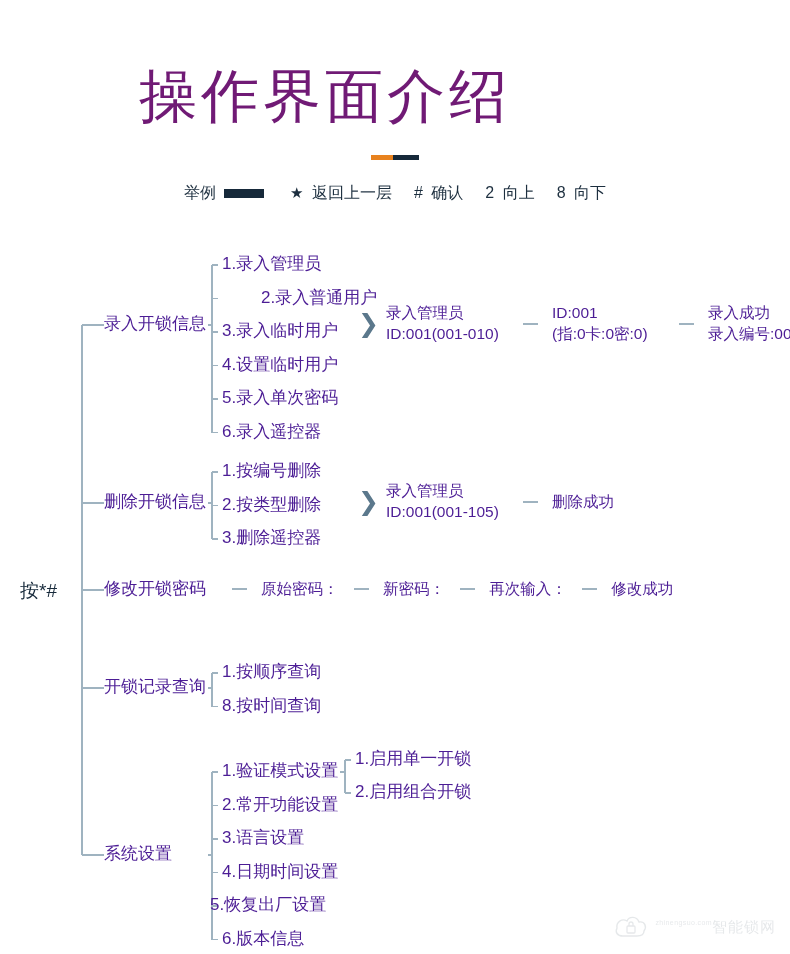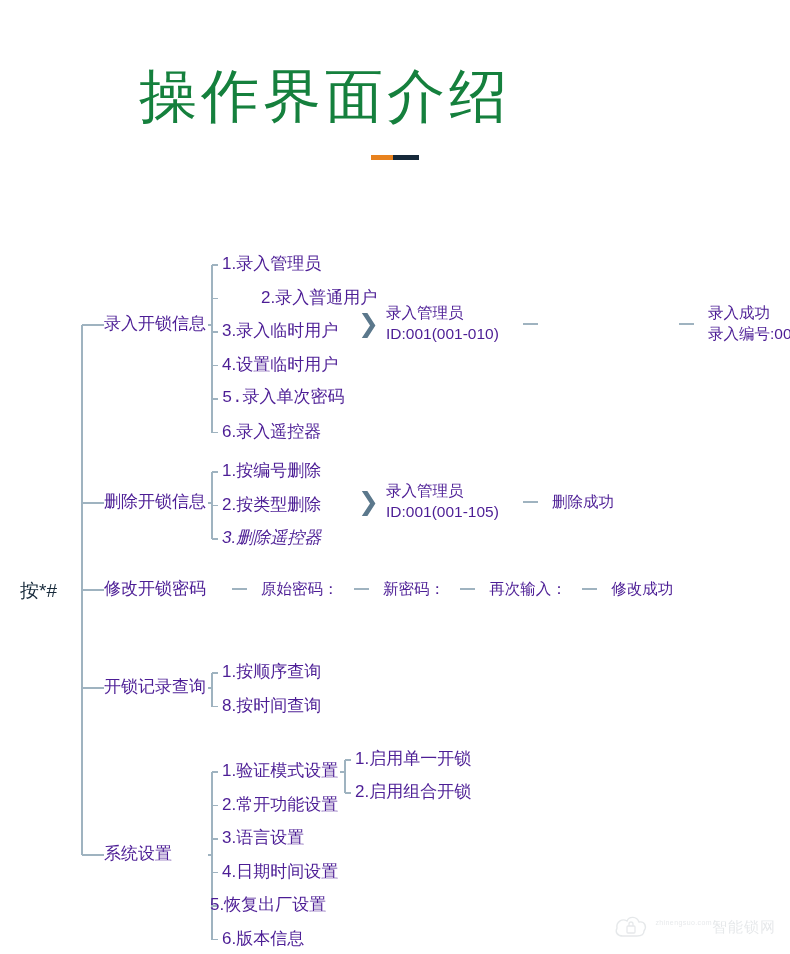--- a/index.html
+++ b/index.html
@@ -13,21 +13,21 @@
     overflow:hidden;
   }
   #stage{position:absolute;left:0;top:0;width:790px;height:954px;}
 
   
   .page-title{
     position:absolute;left:0;top:64px;width:650px;
     text-align:center;
     font-size:58px;
     letter-spacing:4px;
-    color:#15803d;
+    color:#701a75;
     font-weight:400;
     line-height:1.12;
   }
   .accent-rule{
     position:absolute;left:50%;top:155px;
     transform:translateX(-50%);
     width:48px;height:5px;
     display:flex;
   }
   .accent-rule .seg-a{flex:0 0 22px;background:#e8821e;}
@@ -100,20 +100,40 @@
 <body>
 
 <div id="stage">
 
   <div class="page-title">操作界面介绍</div>
   <div class="accent-rule">
     <div class="seg-a"></div>
     <div class="seg-b"></div>
   </div>
 
+  <div class="legend">
+    <span class="lg-label">举例</span>
+    <span class="lg-swatch"></span>
+    <span class="lg-item">
+      <span class="lg-star">★</span>
+      <span>返回上一层</span>
+    </span>
+    <span class="lg-item">
+      <span class="lg-key">#</span>
+      <span>确认</span>
+    </span>
+    <span class="lg-item">
+      <span class="lg-key">2</span>
+      <span>向上</span>
+    </span>
+    <span class="lg-item">
+      <span class="lg-key">8</span>
+      <span>向下</span>
+    </span>
+  </div>
 
   <svg id="tree-lines" width="790" height="954" style="position:absolute;left:0;top:0;">
       <line x1="82" y1="325" x2="82" y2="855" stroke="#9fb3c0" stroke-width="1.6" shape-rendering="crispEdges"></line>
       <line x1="82" y1="325" x2="104" y2="325" stroke="#9fb3c0" stroke-width="1.6" shape-rendering="crispEdges"></line>
       <line x1="208" y1="325" x2="212" y2="325" stroke="#9fb3c0" stroke-width="1.6" shape-rendering="crispEdges"></line>
       <line x1="212" y1="265" x2="212" y2="432.5" stroke="#9fb3c0" stroke-width="1.6" shape-rendering="crispEdges"></line>
       <line x1="212" y1="265" x2="218" y2="265" stroke="#9fb3c0" stroke-width="1.6" shape-rendering="crispEdges"></line>
       <line x1="212" y1="298.5" x2="218" y2="298.5" stroke="#9fb3c0" stroke-width="1.6" shape-rendering="crispEdges"></line>
       <line x1="212" y1="332" x2="218" y2="332" stroke="#9fb3c0" stroke-width="1.6" shape-rendering="crispEdges"></line>
       <line x1="212" y1="365.5" x2="218" y2="365.5" stroke="#9fb3c0" stroke-width="1.6" shape-rendering="crispEdges"></line>
@@ -145,37 +165,41 @@
       <line x1="345" y1="760" x2="351" y2="760" stroke="#9fb3c0" stroke-width="1.6" shape-rendering="crispEdges"></line>
       <line x1="345" y1="793" x2="351" y2="793" stroke="#9fb3c0" stroke-width="1.6" shape-rendering="crispEdges"></line>
     </svg>
   <div id="tree">
       <div class="root-label" style="left: 20px; top: 578px;">按*#</div>
       <div class="node-text" style="left: 104px; top: 313px;">录入开锁信息</div>
       <div class="node-text" style="left: 222px; top: 253px;">1.录入管理员</div>
       <div class="node-text" style="left: 222px; top: 286.5px; margin-left: 39px;">2.录入普通用户</div>
       <div class="node-text" style="left: 222px; top: 320px;">3.录入临时用户</div>
       <div class="node-text" style="left: 222px; top: 353.5px;">4.设置临时用户</div>
-      <div class="node-text" style="left: 222px; top: 387px; font-family: Liberation Mono, monospace;">5.录入单次密码</div>
+      <div class="node-text" style="left: 222px; top: 387px;">5.录入单次密码</div>
       <div class="node-text" style="left: 222px; top: 420.5px;">6.录入遥控器</div>
       <div class="chevron" style="left: 358px; top: 311px;">❯</div>
       <div class="node-text small twoline" style="left: 386px; top: 303px;">
         <div>录入管理员</div>
         <div>ID:001(001-010)</div>
       </div>
       <div class="dash" style="left: 523px; top: 323px; width: 15px;"></div>
+      <div class="node-text small twoline" style="left: 552px; top: 303px;">
+        <div>ID:001</div>
+        <div>(指:0卡:0密:0)</div>
+      </div>
       <div class="dash" style="left: 679px; top: 323px; width: 15px;"></div>
       <div class="node-text small twoline" style="left: 708px; top: 303px;">
         <div>录入成功</div>
         <div>录入编号:001</div>
       </div>
       <div class="node-text" style="left: 104px; top: 491px;">删除开锁信息</div>
       <div class="node-text" style="left: 222px; top: 460px;">1.按编号删除</div>
       <div class="node-text" style="left: 222px; top: 493.5px;">2.按类型删除</div>
-      <div class="node-text" style="left: 222px; top: 527px; font-style: italic;">3.删除遥控器</div>
+      <div class="node-text" style="left: 222px; top: 527px;">3.删除遥控器</div>
       <div class="chevron" style="left: 358px; top: 489px;">❯</div>
       <div class="node-text small twoline" style="left: 386px; top: 481px;">
         <div>录入管理员</div>
         <div>ID:001(001-105)</div>
       </div>
       <div class="dash" style="left: 523px; top: 501px; width: 15px;"></div>
       <div class="node-text small twoline" style="left: 552px; top: 491.5px;">
         <div>删除成功</div>
       </div>
       <div class="node-text" style="left: 104px; top: 578px;">修改开锁密码</div>

